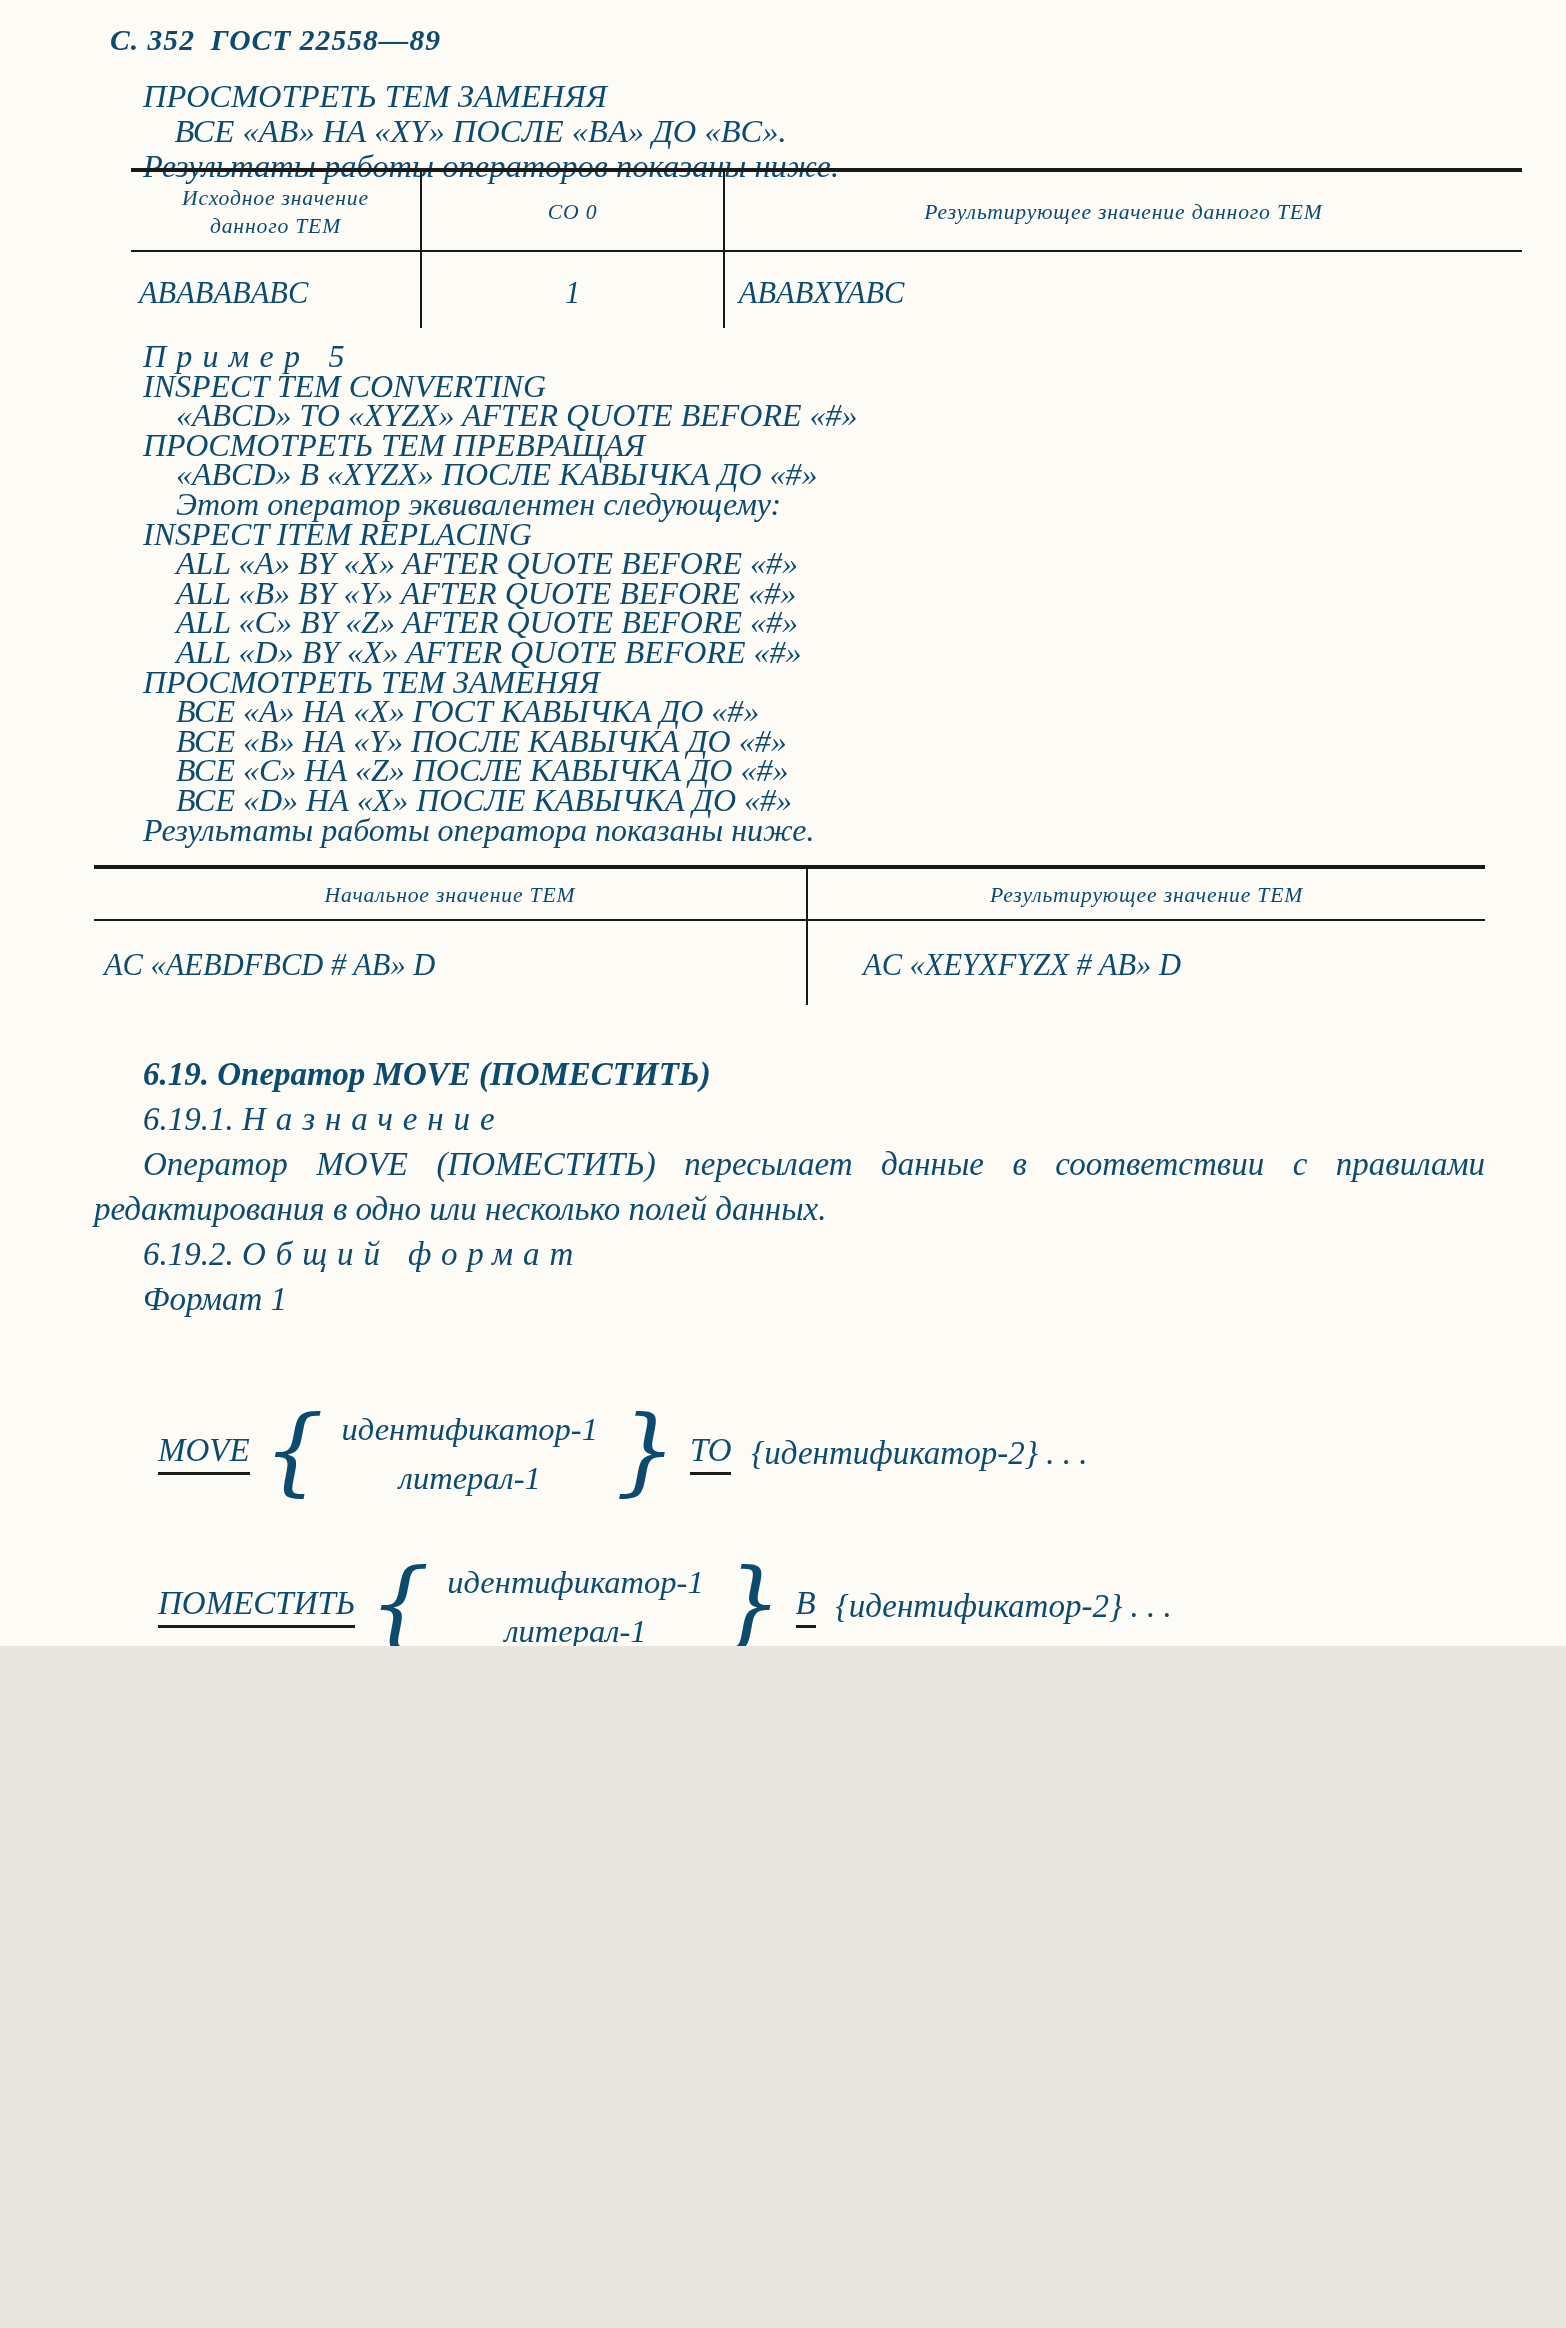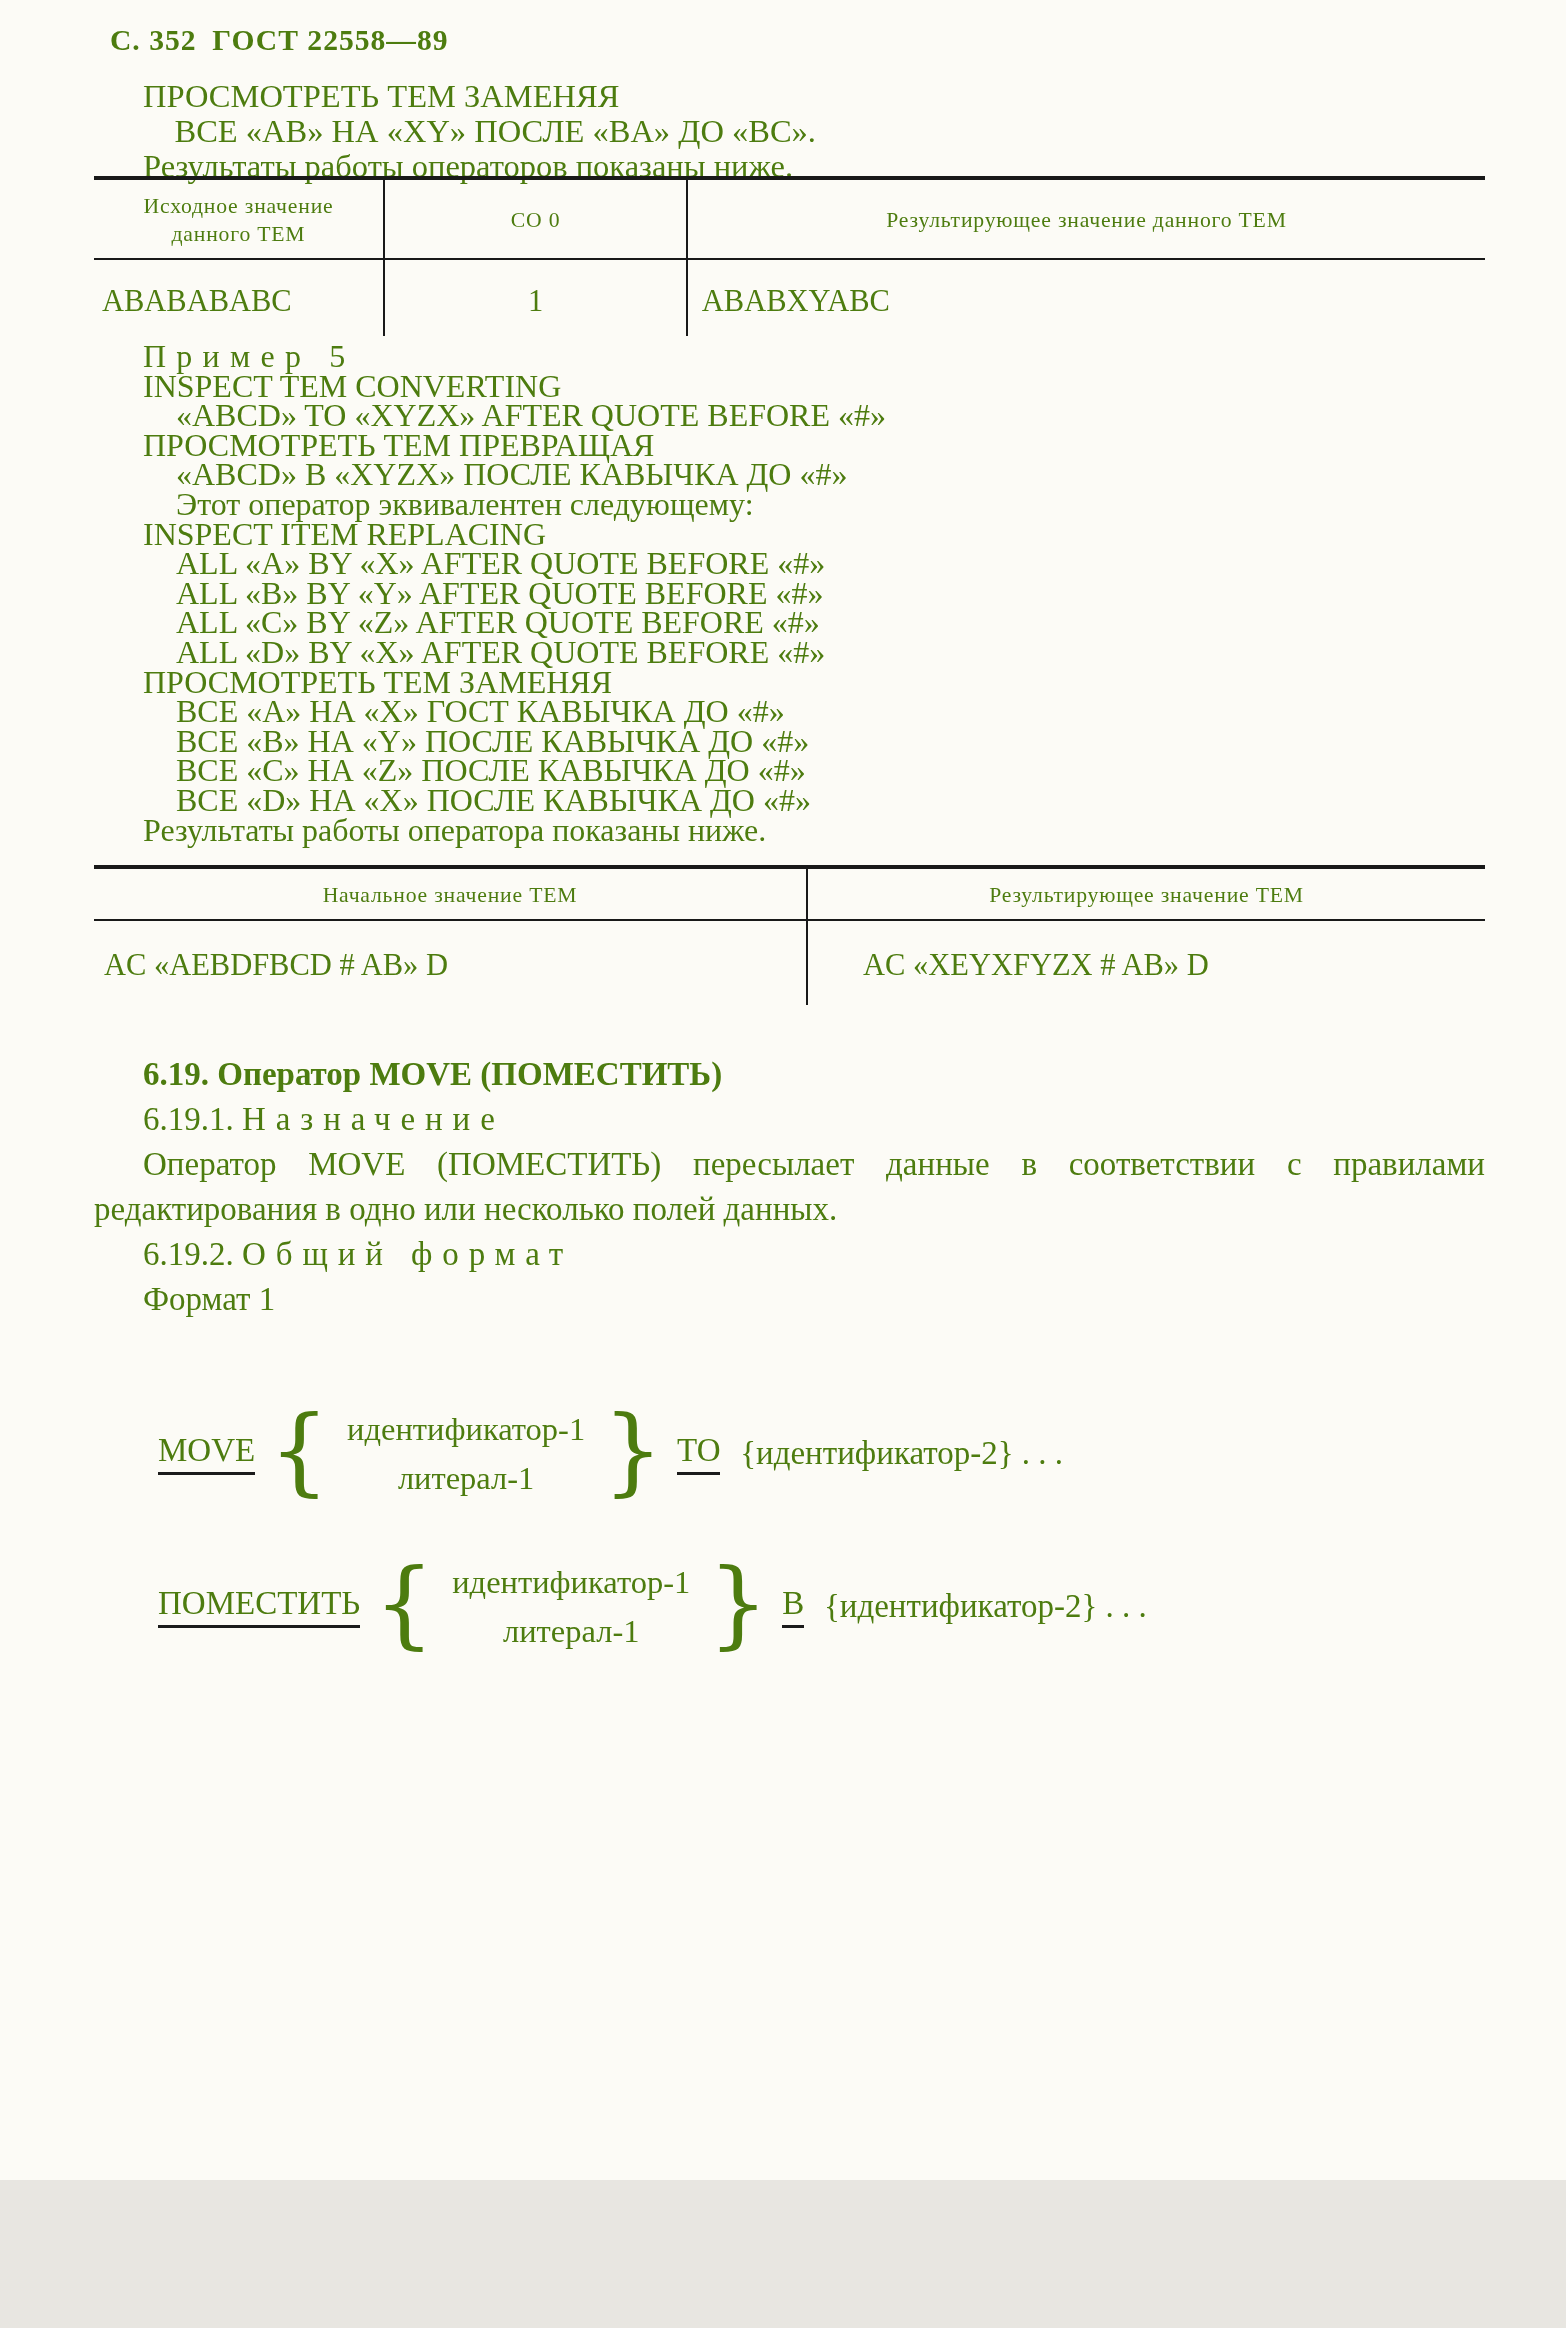--- a/index.html
+++ b/index.html
@@ -1,24 +1,25 @@
 <!DOCTYPE html>
 <html><head>
 <meta charset="utf-8">
 <style>
   html,body { margin:0; padding:0; }
   body { background:#e8e6e1; }
   .page {
     position:relative;
-    width:1566px; height:2180px;
+    width:1566px; height:1646px;
     margin:0 auto;
     background:#fcfbf6;
-    color:#4d7c0f;
+    color:#0c4a6e;
     font-family:"Liberation Serif", serif;
     overflow:hidden;
+    font-style:italic;
   }
 
   
   .page-header { position:absolute; top:23.6px; left:110px; font-size:29.6px; font-weight:700; letter-spacing:1px; white-space:nowrap; }
   .page-header .sep { display:inline-block; width:15.8px; }
 
   
   .intro { position:absolute; top:79px; left:143px; font-size:32.5px; line-height:35px; white-space:nowrap; }
   .intro .ind { margin-left:31.5px; }
 
@@ -27,21 +28,21 @@
   .trow { display:flex; }
   .th-cell {
     font-size:21.7px; letter-spacing:0.8px; text-align:center;
     display:flex; align-items:center; justify-content:center;
     line-height:1.3; padding:11.8px 13.8px 9.9px; box-sizing:border-box;
   }
   .td-cell { font-size:30.5px; box-sizing:border-box; padding-top:23.6px; padding-bottom:17.7px; white-space:nowrap; }
   .vline-r { border-right:2px solid #191919; }
   .head-rule { border-bottom:2px solid #191919; }
 
-  .table1 { top:176px; }
+  .table1 { top:168px;margin-left:37px; }
   .t1-c1 { width:291px; }
   .t1-c2 { width:303px; }
   .t1-c3 { width:797px; }
   .table1 .td-cell.t1-c1 { padding-left:7.9px; }
   .table1 .td-cell.t1-c2 { text-align:center; }
   .table1 .td-cell.t1-c3 { padding-left:13.8px; }
 
   .table2 { top:865px; }
   .t2-c1 { width:714px; }
   .t2-c2 { width:677px; }

